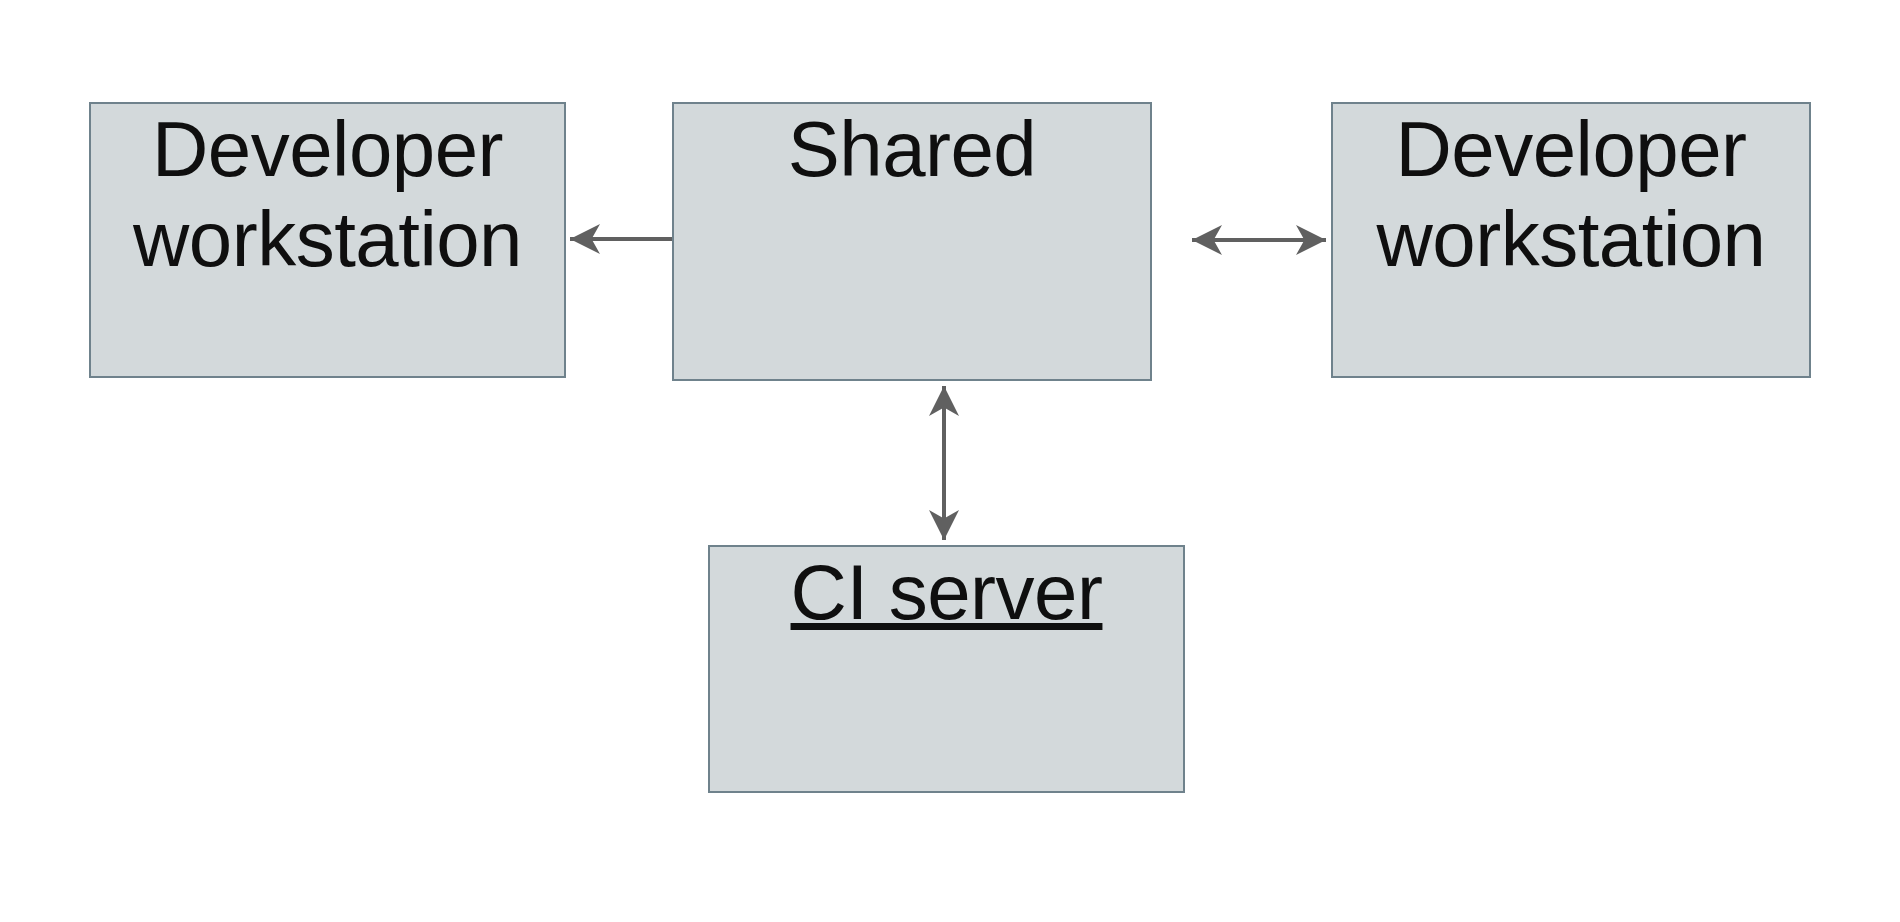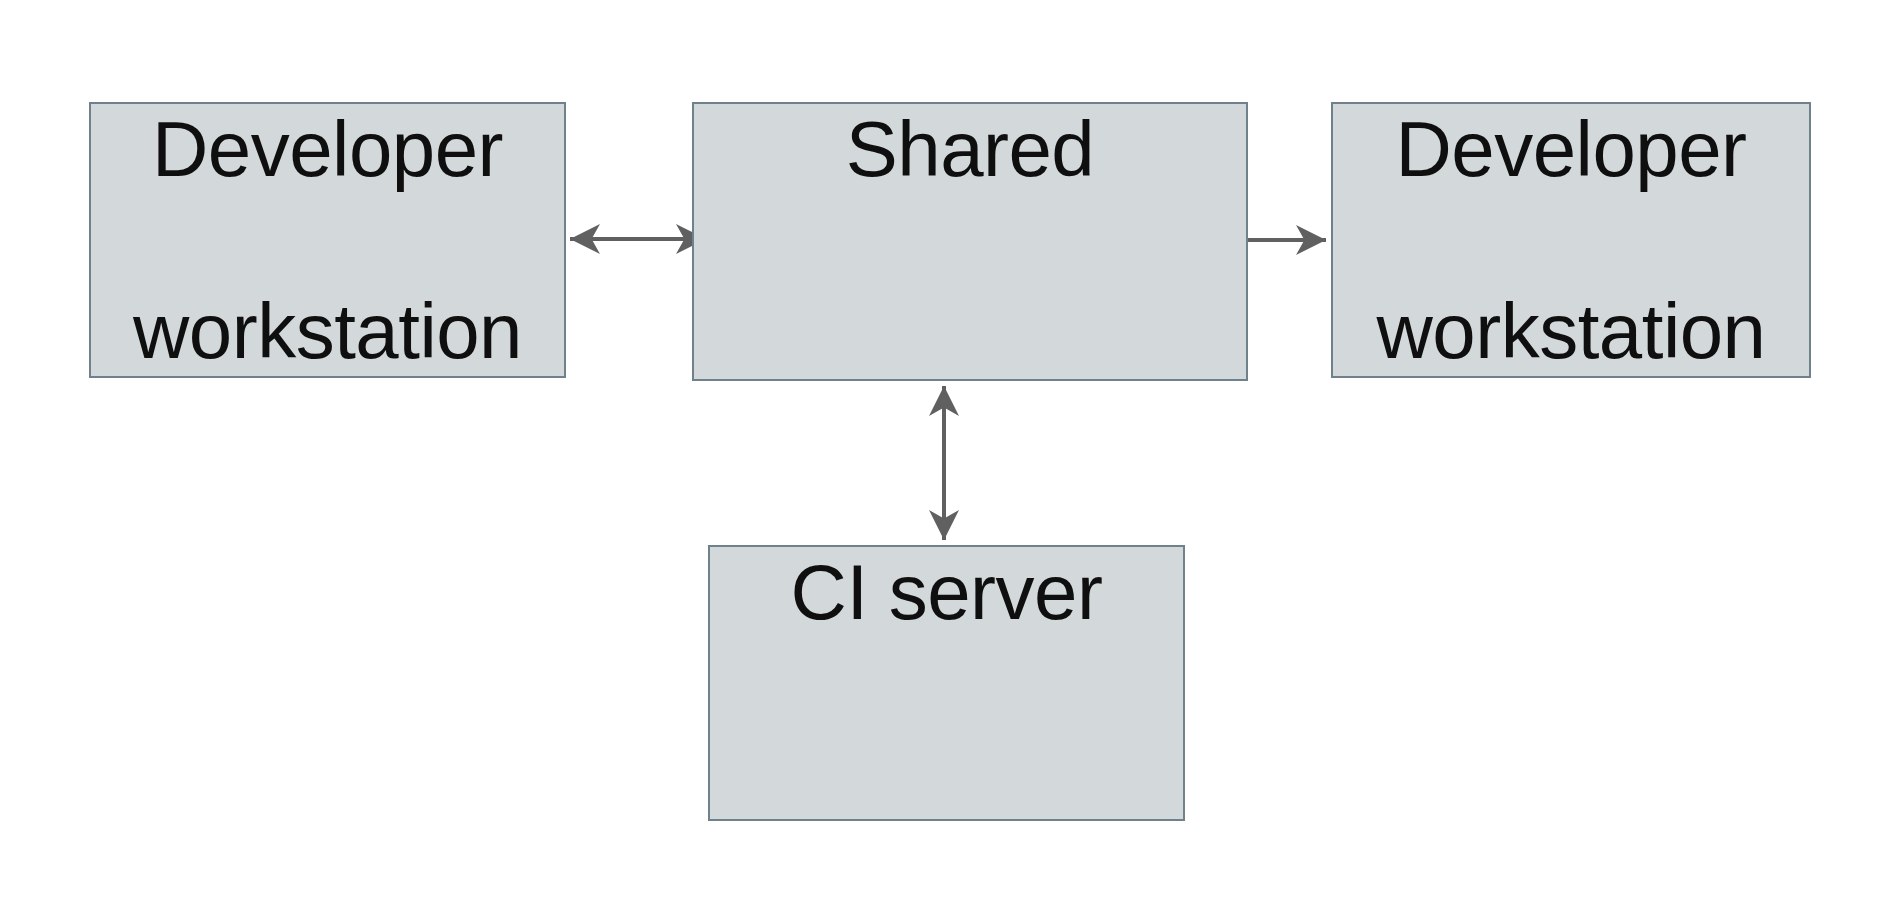--- a/index.html
+++ b/index.html
@@ -16,32 +16,32 @@
     background:var(--background);
     overflow:hidden;
     font-family:"Liberation Sans",sans-serif;
   }
   .node{
     position:absolute;
     box-sizing:border-box;
     background:var(--node-fill);
     border:2px solid var(--node-border);
     display:flex;flex-direction:column;
-    align-items:center;justify-content:space-between;
+    align-items:center;justify-content:flex-start;
     color:var(--text);
     font-size:78px;
     line-height:1.16;
     text-align:center;
     letter-spacing:-0.5px;
   }
   .node span{display:block;}
   .node-dev-left  {left:89px;  top:102px; width:477px; height:276px;}
-  .node-cache     {left:692px; top:102px; width:556px; height:279px;}
+  .node-cache     {left:672px; top:102px; width:480px; height:279px;}
   .node-dev-right {left:1331px;top:102px; width:480px; height:276px;}
-  .node-ci        {left:708px; top:545px; width:477px; height:276px;}
+  .node-ci        {left:708px; top:545px; width:477px; height:248px;text-decoration:underline;}
   .edges{position:absolute;left:0;top:0;width:1900px;height:922px;}
   .edge{stroke:var(--arrow);stroke-width:4;}
   .head{fill:var(--arrow);stroke:none;}
 </style>
 </head>
 <body>
 
 <div class="canvas">
 
   <svg class="edges" viewBox="0 0 1900 922" xmlns="http://www.w3.org/2000/svg" aria-hidden="true">

